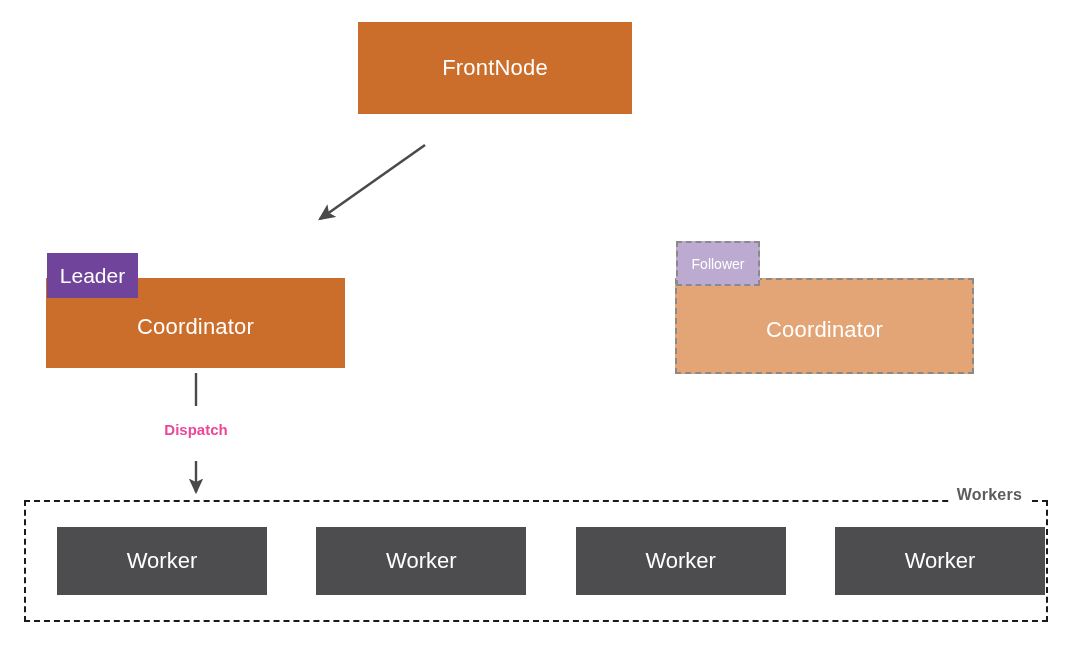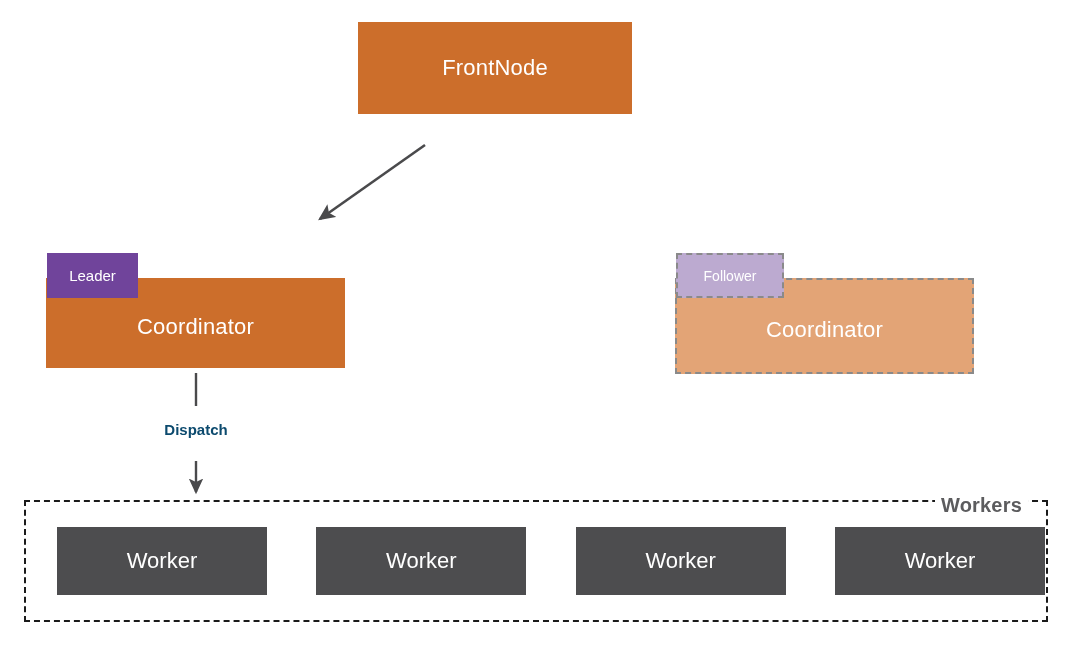--- a/index.html
+++ b/index.html
@@ -75,33 +75,33 @@
   }
 
   
   .badge {
     position: absolute;
     box-sizing: border-box;
     display: flex;
     align-items: center;
     justify-content: center;
     color: #ffffff;
-    font-size: 15px;
+    font-size: 21px;
   }
   .badge-leader {
     left: 47px;
     top: 253px;
     width: 91px;
     height: 45px;
     background: #70449B;
   }
   .badge-follower {
     left: 676px;
-    top: 253px;
-    width: 108px;
+    top: 241px;
+    width: 84px;
     height: 45px;
     background: #BCAAD0;
     border: 2px dashed #8A8A8A;
     font-size: 14px;
   }
 
   
   .arrow-svg {
     position: absolute;
     left: 0; top: 0;
@@ -110,21 +110,21 @@
     pointer-events: none;
   }
 
   
   .dispatch-label {
     position: absolute;
     left: 96px;
     top: 420px;
     width: 200px;
     text-align: center;
-    color: #0c4a6e;
+    color: #ec4899;
     font-size: 15px;
     font-weight: bold;
     line-height: 20px;
   }
 
   
   .workers-group {
     position: absolute;
     left: 24px;
     top: 500px;
@@ -133,24 +133,23 @@
     box-sizing: border-box;
     border: 2px dashed #1a1a1a;
   }
   .workers-title {
     position: absolute;
     right: 18px;
     top: -16px;
     background: #ffffff;
     padding: 0 6px;
     color: #5C5C5E;
-    font-size: 20px;
+    font-size: 16px;
     font-weight: bold;
     letter-spacing: .2px;
-    margin-top: 8px;
   }
   .worker-row {
     position: absolute;
     left: 15px;
     top: 0;
     width: 100%;
     height: 100%;
     display: flex;
     align-items: center;
     justify-content: space-between;

